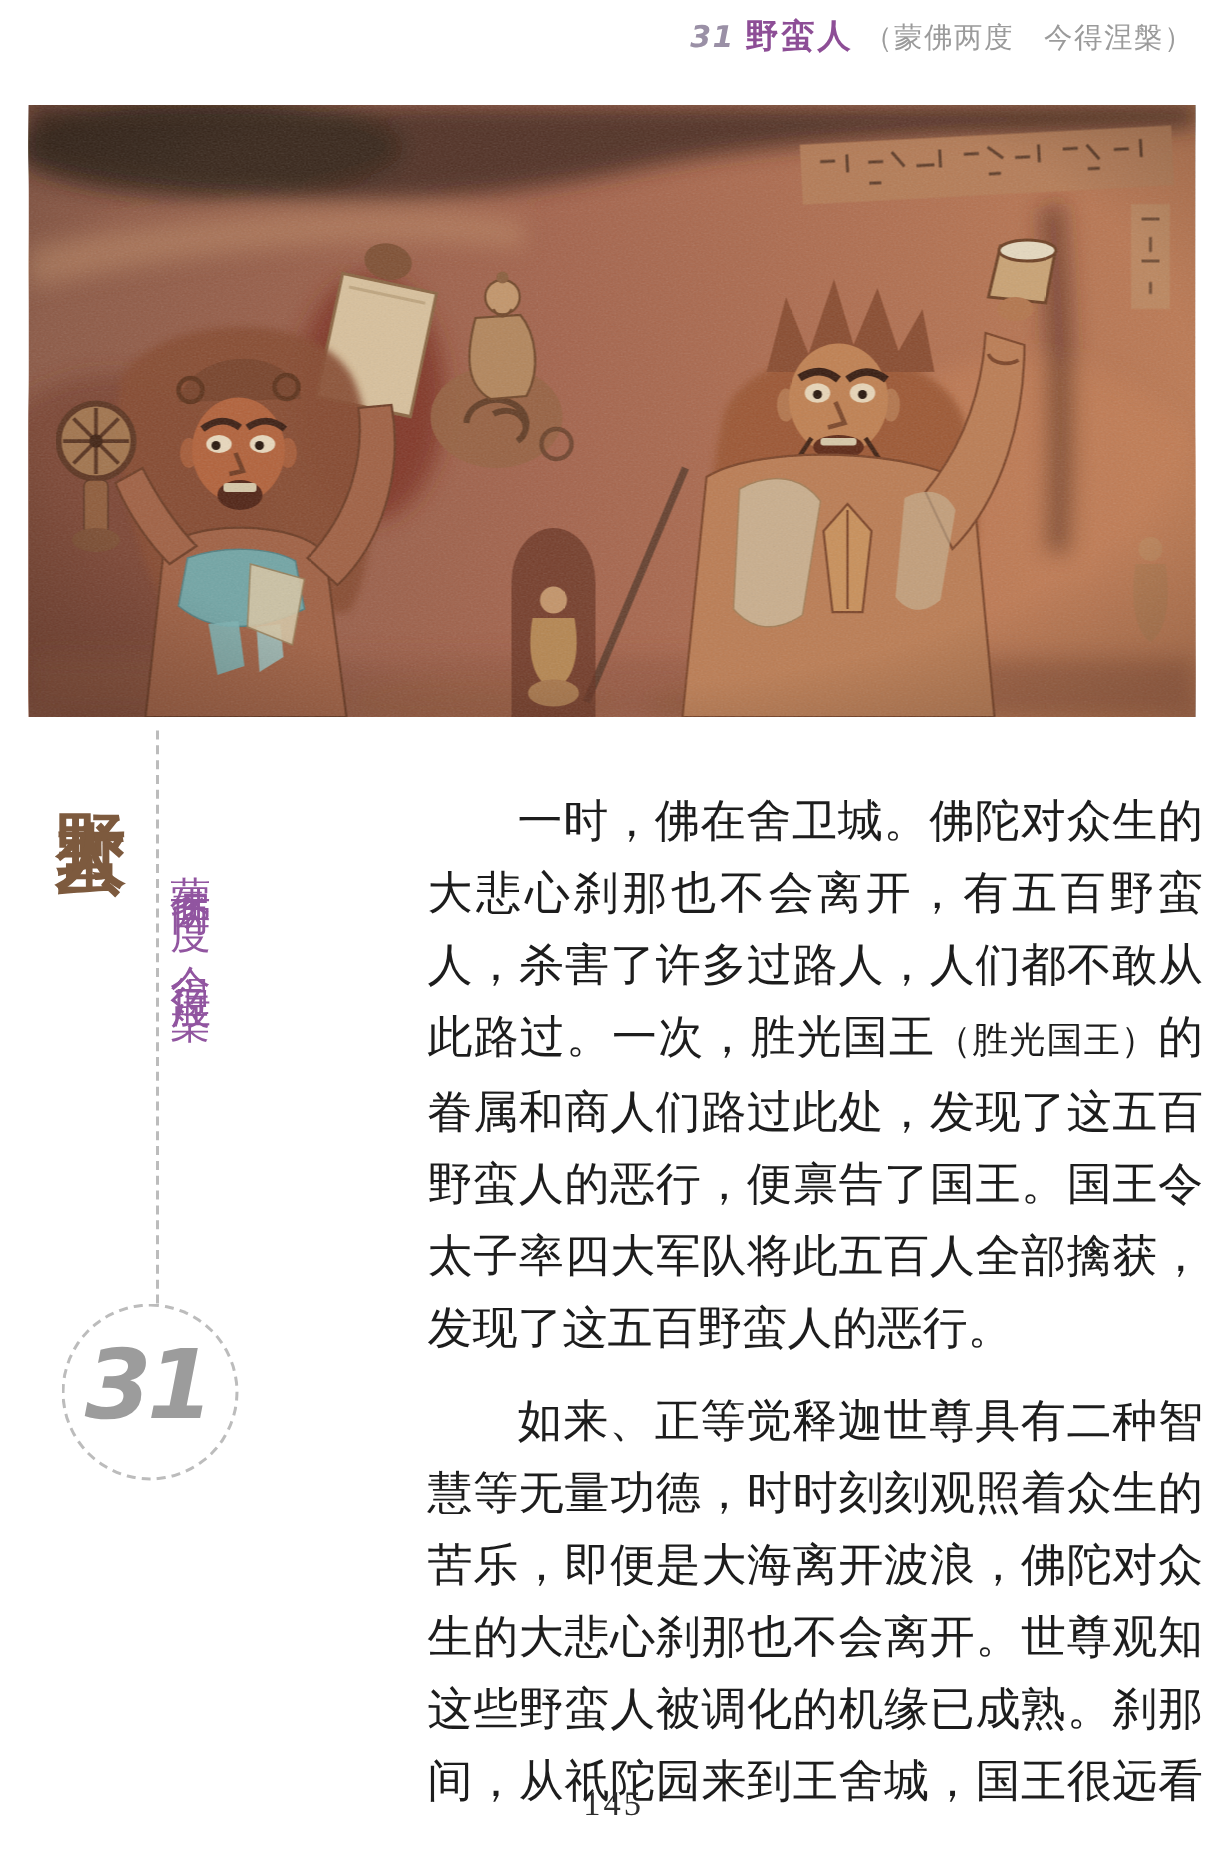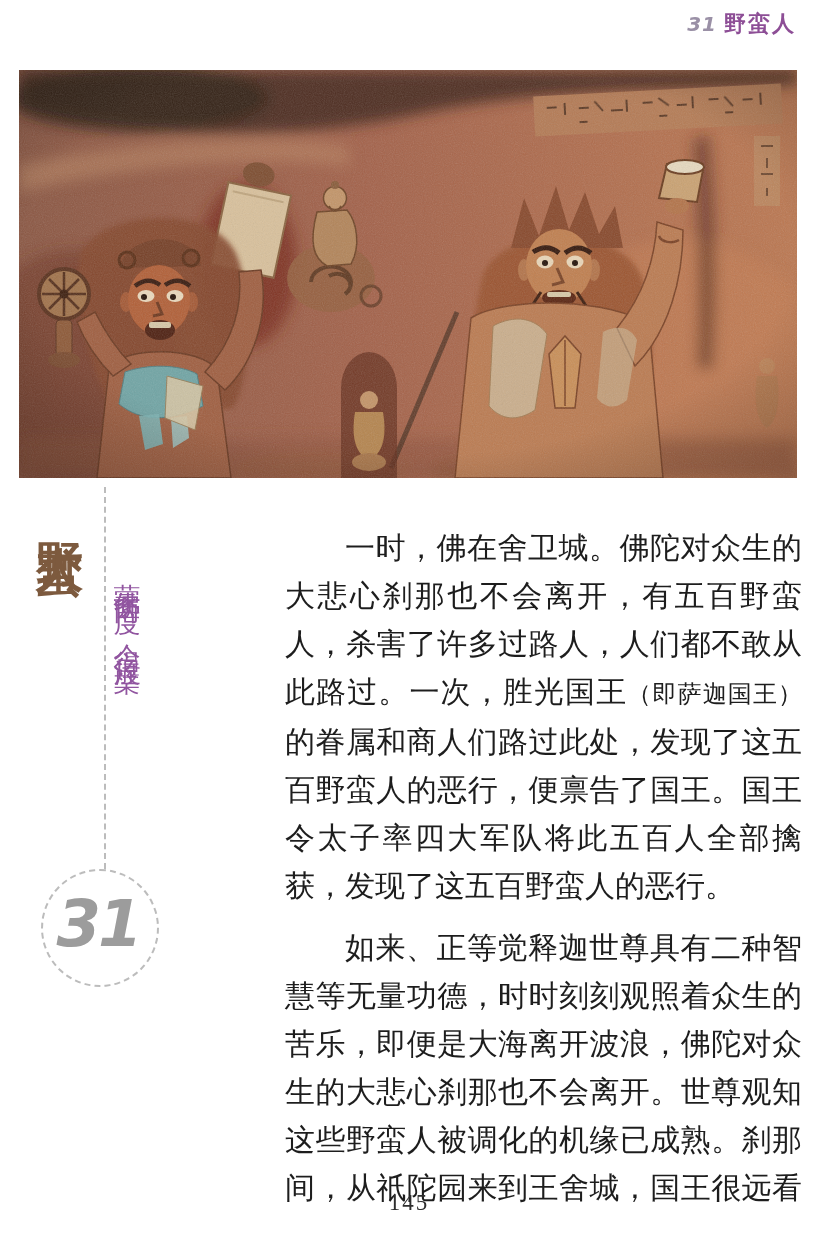--- a/index.html
+++ b/index.html
@@ -45,20 +45,21 @@
               font-size:23px; color:#2e2e2e; letter-spacing:2px; }
 </style>
 </head>
 <body>
 
 <div class="page">
 
   <div class="header">
     <span class="num">31</span>
     <span class="title">野蛮人</span>
+    <span class="paren">（蒙佛两度　今得涅槃）</span>
   </div>
 
   <svg class="photo" viewBox="0 0 778 408" preserveAspectRatio="none" aria-hidden="true">
     <defs>
       <linearGradient id="rockg" x1="0" y1="0" x2="1" y2="0">
         <stop offset="0" stop-color="#8b5743"></stop>
         <stop offset="0.45" stop-color="#a4624a"></stop>
         <stop offset="1" stop-color="#bc7851"></stop>
       </linearGradient>
       <radialGradient id="vig" cx="0.5" cy="0.45" r="0.8">
@@ -204,19 +205,19 @@
   <div class="dash-line"></div>
   <div class="side-sub">
     <span>蒙佛两度</span>
     <span>今得涅槃</span>
   </div>
   <div class="badge">
     <span>31</span>
   </div>
 
   <div class="body-text">
-    <p><span>一时，佛在舍卫城。佛陀对众生的大悲心刹那也不会离开，有五百野蛮人，杀害了许多过路人，人们都不敢从此路过。一次，胜光国王</span><span class="small-note">（即萨迦国王）</span><span>的眷属和商人们路过此处，发现了这五百野蛮人的恶行，便禀告了国王。国王令太子率四大军队将此五百人全部擒获，发现了这五百野蛮人的恶行。</span></p>
+    <p><span>一时，佛在舍卫城。佛陀对众生的大悲心刹那也不会离开，有五百野蛮人，杀害了许多过路人，人们都不敢从此路过。一次，胜光国王</span><span class="small-note">（胜光国王）</span><span>的眷属和商人们路过此处，发现了这五百野蛮人的恶行，便禀告了国王。国王令太子率四大军队将此五百人全部擒获，发现了这五百野蛮人的恶行。</span></p>
     <p>如来、正等觉释迦世尊具有二种智慧等无量功德，时时刻刻观照着众生的苦乐，即便是大海离开波浪，佛陀对众生的大悲心刹那也不会离开。世尊观知这些野蛮人被调化的机缘已成熟。刹那间，从祇陀园来到王舍城，国王很远看见世尊的到来，去世尊前于</p>
   </div>
 
   <div class="page-num">145</div>
 
 </div>
 
 </body></html>

